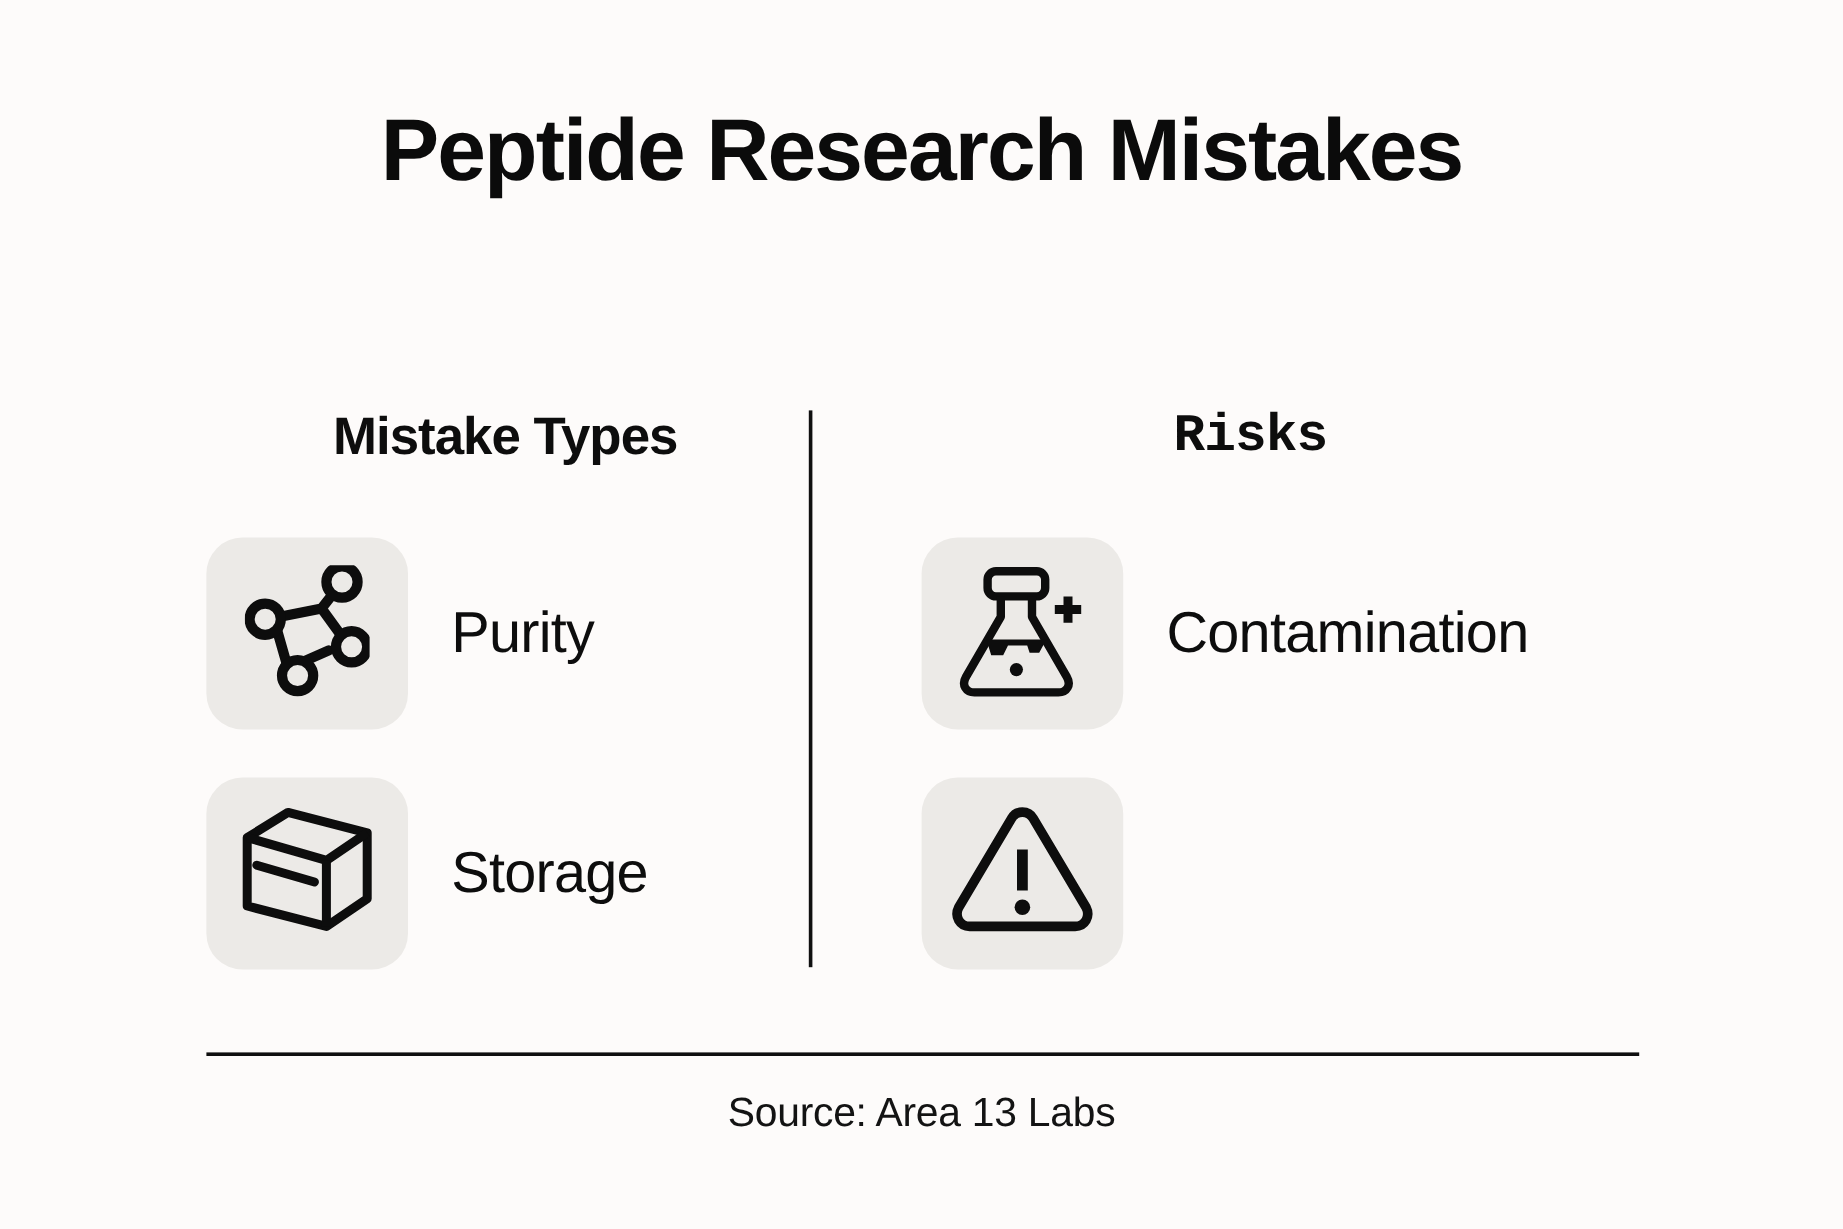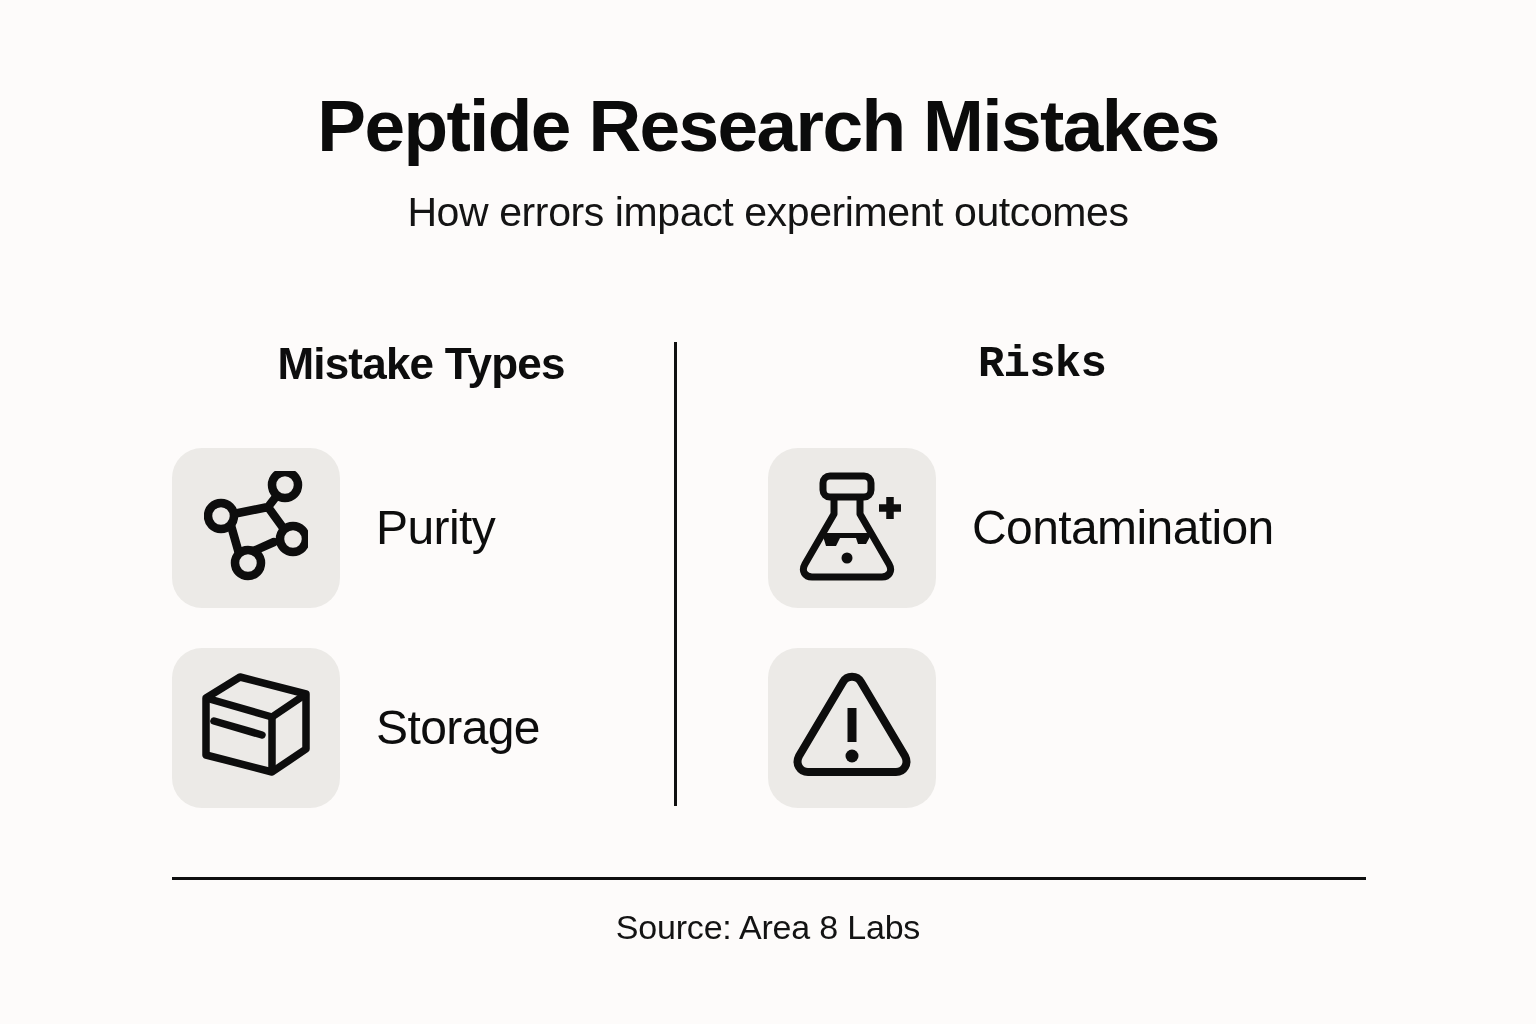--- a/index.html
+++ b/index.html
@@ -132,21 +132,20 @@
     color: #131313;
   }
 </style>
 </head>
 <body>
 
 <div class="canvas">
 
   <div class="header">
     <h1 class="title">Peptide Research Mistakes</h1>
-    <p class="subtitle">How errors impact experiment outcomes</p>
   </div>
 
   <div class="columns">
 
     <div class="divider"></div>
 
     <div class="col col-left">
       <h2 class="col-head">Mistake Types</h2>
       <div class="rows">
 
@@ -212,15 +211,15 @@
             </span>
           </div>
         </div>
 
       </div>
     </div>
 
   </div>
 
   <div class="footer-rule"></div>
-  <div class="source">Source: Area 8 Labs</div>
+  <div class="source">Source: Area 13 Labs</div>
 
 </div>
 
 </body></html>

